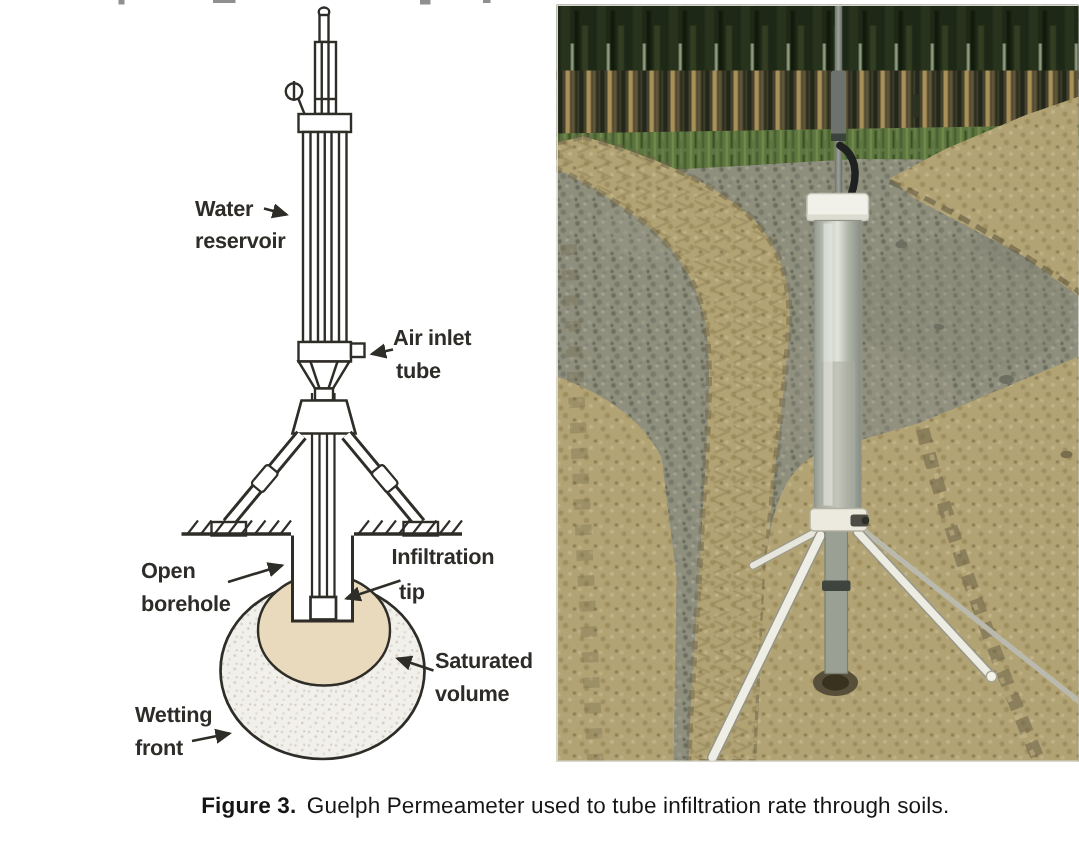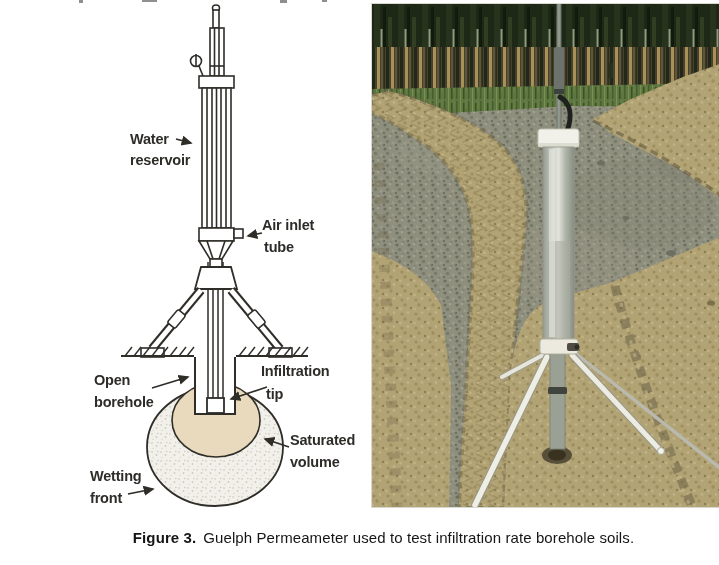--- a/index.html
+++ b/index.html
@@ -279,16 +279,16 @@
       <rect x="178" y="146" width="6" height="188" fill="#e8eae2" opacity="0.6"></rect>
       <rect x="169" y="336" width="38" height="15" rx="3" fill="#eceade" stroke="#b5b3a4" stroke-width="1"></rect>
       <rect x="196" y="340" width="12" height="8" rx="2" fill="#4c4c44"></rect>
       <circle cx="206" cy="344" r="2.5" fill="#2e2e29"></circle>
     </g>
 
     <rect x="0.5" y="0.5" width="368" height="504" fill="none" stroke="#d9d8d0" stroke-width="1"></rect>
   </svg>
 
   <div class="caption">
-    <span class="cap-label">Figure 3.</span><span>Guelph Permeameter used to test infiltration rate borehole soils.</span>
+    <span class="cap-label">Figure 3.</span><span>Guelph Permeameter used to tube infiltration rate through soils.</span>
   </div>
 
 </div>
 
 </body></html>

